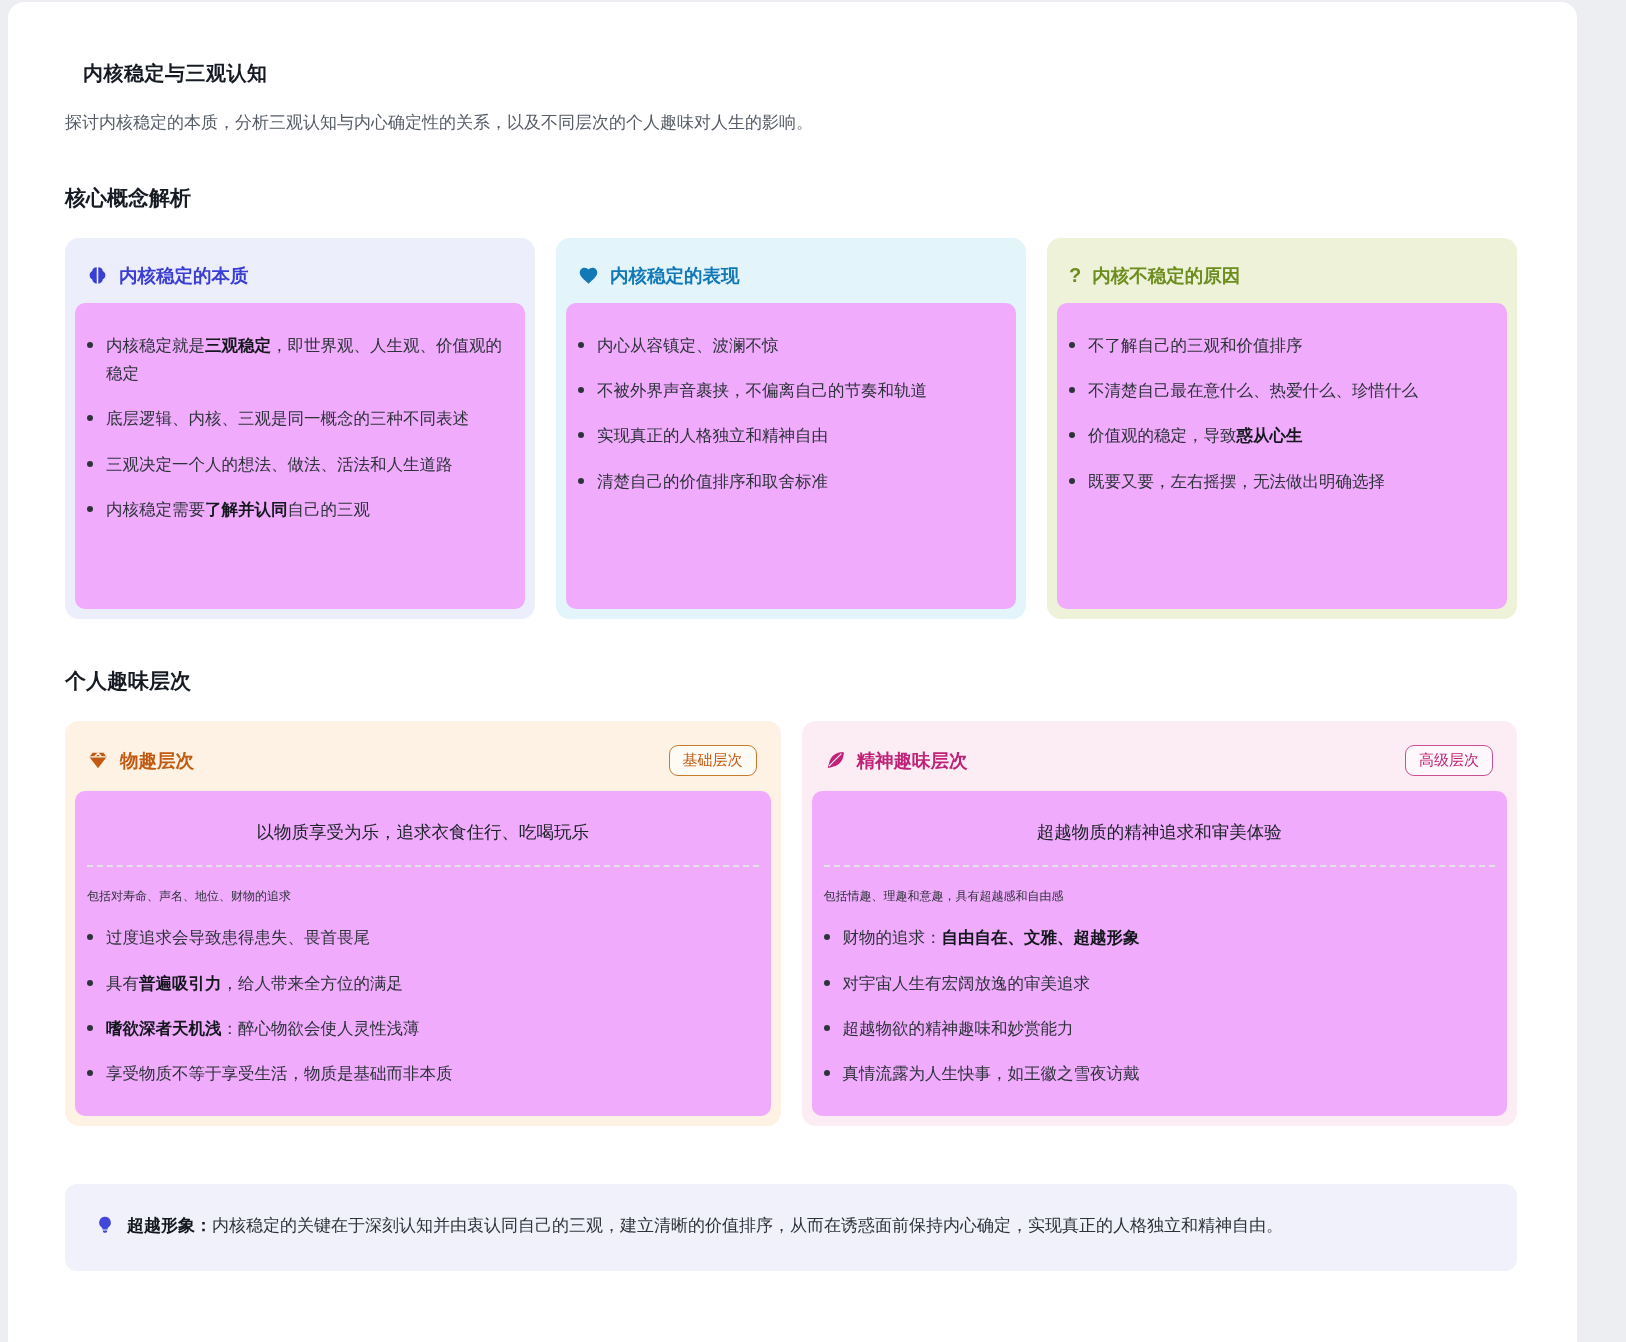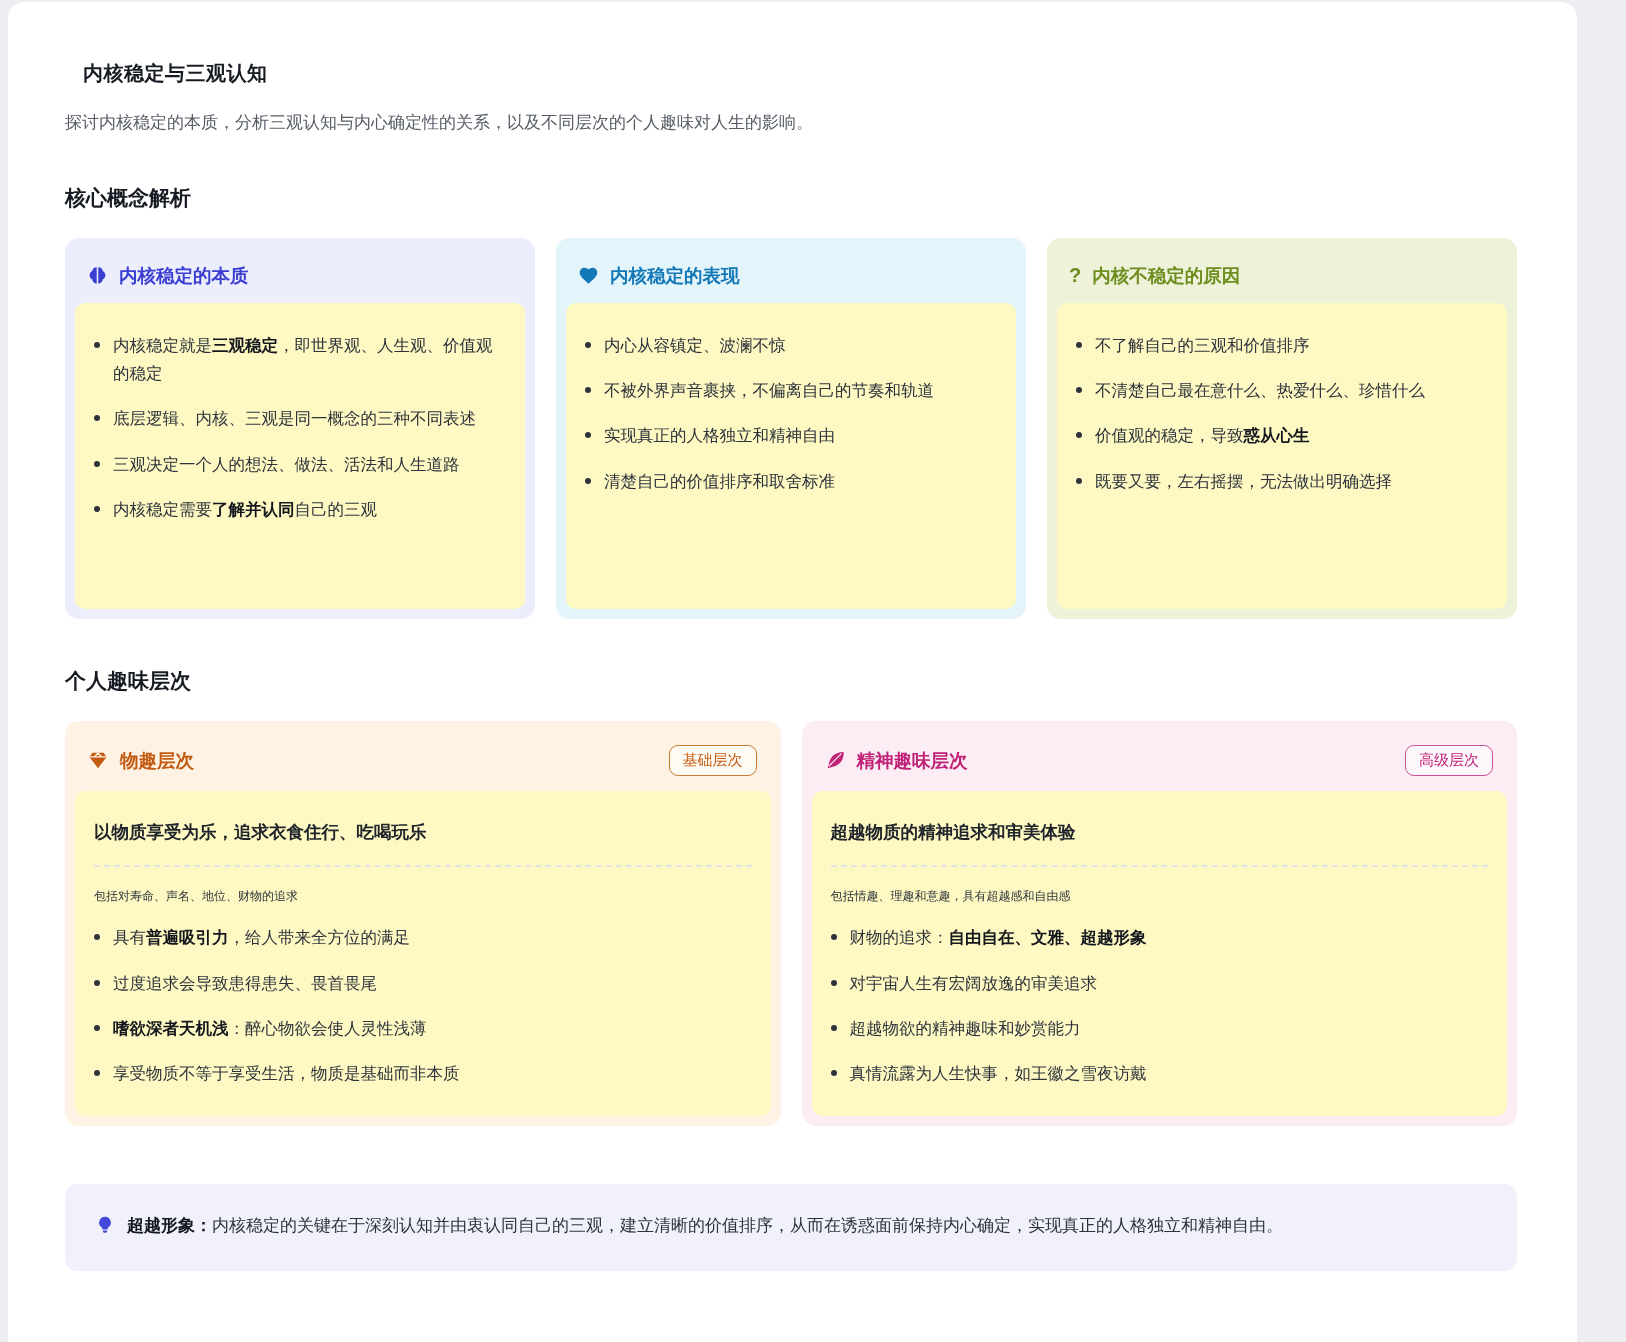--- a/index.html
+++ b/index.html
@@ -33,22 +33,22 @@
   .card {
     flex:1; border-radius:14px; padding:10px;
     display:flex; flex-direction:column;
   }
   .card-head {
     display:flex; align-items:center; gap:11px;
     padding:15px 12px; font-size:18.5px; font-weight:700;
   }
   .card-head .hd-icon { flex:none; display:flex; align-items:center; }
   .card-body {
-    background:#fef9c3; border-radius:10px;
-    padding:28px 19px; flex:1;
+    background:#f0abfc; border-radius:10px;
+    padding:28px 12px; flex:1;
   }
   .concepts .card-body { min-height:306px; }
   ul.blist { list-style:none; margin:0; padding:0; }
   ul.blist li {
     display:flex; gap:13px; margin-bottom:17px;
     font-size:16.5px; line-height:1.72; color:#2e333b;
   }
   ul.blist li:last-child { margin-bottom:0; }
   .dot { flex:none; width:6px; height:6px; border-radius:50%; background:#2e333b; margin-top:11px; }
   b.seg { font-weight:700; color:#14171d; }
@@ -62,21 +62,21 @@
   
   .interests .card-head { justify-content:space-between; padding:14px 14px 15px 12px; }
   .head-left { display:flex; align-items:center; gap:11px; }
   .badge {
     font-size:15px; font-weight:500; border-radius:9px;
     padding:5px 13px; background:rgba(255,255,255,.6);
     border:1.5px solid;
   }
   .badge.b-orange { color:#c35a11; border-color:#c97b2d; }
   .badge.b-pink   { color:#c02277; border-color:#cb4f93; }
-  .lead { font-size:17.5px; font-weight:700; color:#20242b; line-height:1.5; }
+  .lead { font-size:17.5px; font-weight:400; color:#20242b; line-height:1.5;text-align:center; }
   .divider { border:none; border-top:2px dashed #e2e3e6; margin:20px 0 19px; }
   .intro { font-size:12px; line-height:1.7; margin:0 0 17px; color:#2e333b; }
   
   .conclusion {
     margin-top:58px; background:#f0f1fb; border-radius:12px;
     padding:26px 30px; display:flex; gap:12px;
     font-size:17px; line-height:1.85; color:#2e333b;
   }
   .conclusion .hd-icon { flex:none; margin-top:4px; }
   .conclusion b { color:#14171d; }
@@ -202,25 +202,25 @@
         </span>
         <span class="badge b-orange">基础层次</span>
       </div>
       <div class="card-body">
         <div class="lead">以物质享受为乐，追求衣食住行、吃喝玩乐</div>
         <hr class="divider">
         <p class="intro">包括对寿命、声名、地位、财物的追求</p>
         <ul class="blist">
           <li>
               <span class="dot"></span>
+              <span class="bt"><span>过度追求会导致患得患失、畏首畏尾</span><b class="seg"></b><span></span></span>
+            </li>
+          <li>
+              <span class="dot"></span>
               <span class="bt"><span>具有</span><b class="seg">普遍吸引力</b><span>，给人带来全方位的满足</span></span>
-            </li>
-          <li>
-              <span class="dot"></span>
-              <span class="bt"><span>过度追求会导致患得患失、畏首畏尾</span><b class="seg"></b><span></span></span>
             </li>
           <li>
               <span class="dot"></span>
               <span class="bt"><span></span><b class="seg">嗜欲深者天机浅</b><span>：醉心物欲会使人灵性浅薄</span></span>
             </li>
           <li>
               <span class="dot"></span>
               <span class="bt"><span>享受物质不等于享受生活，物质是基础而非本质</span><b class="seg"></b><span></span></span>
             </li>
         </ul>

